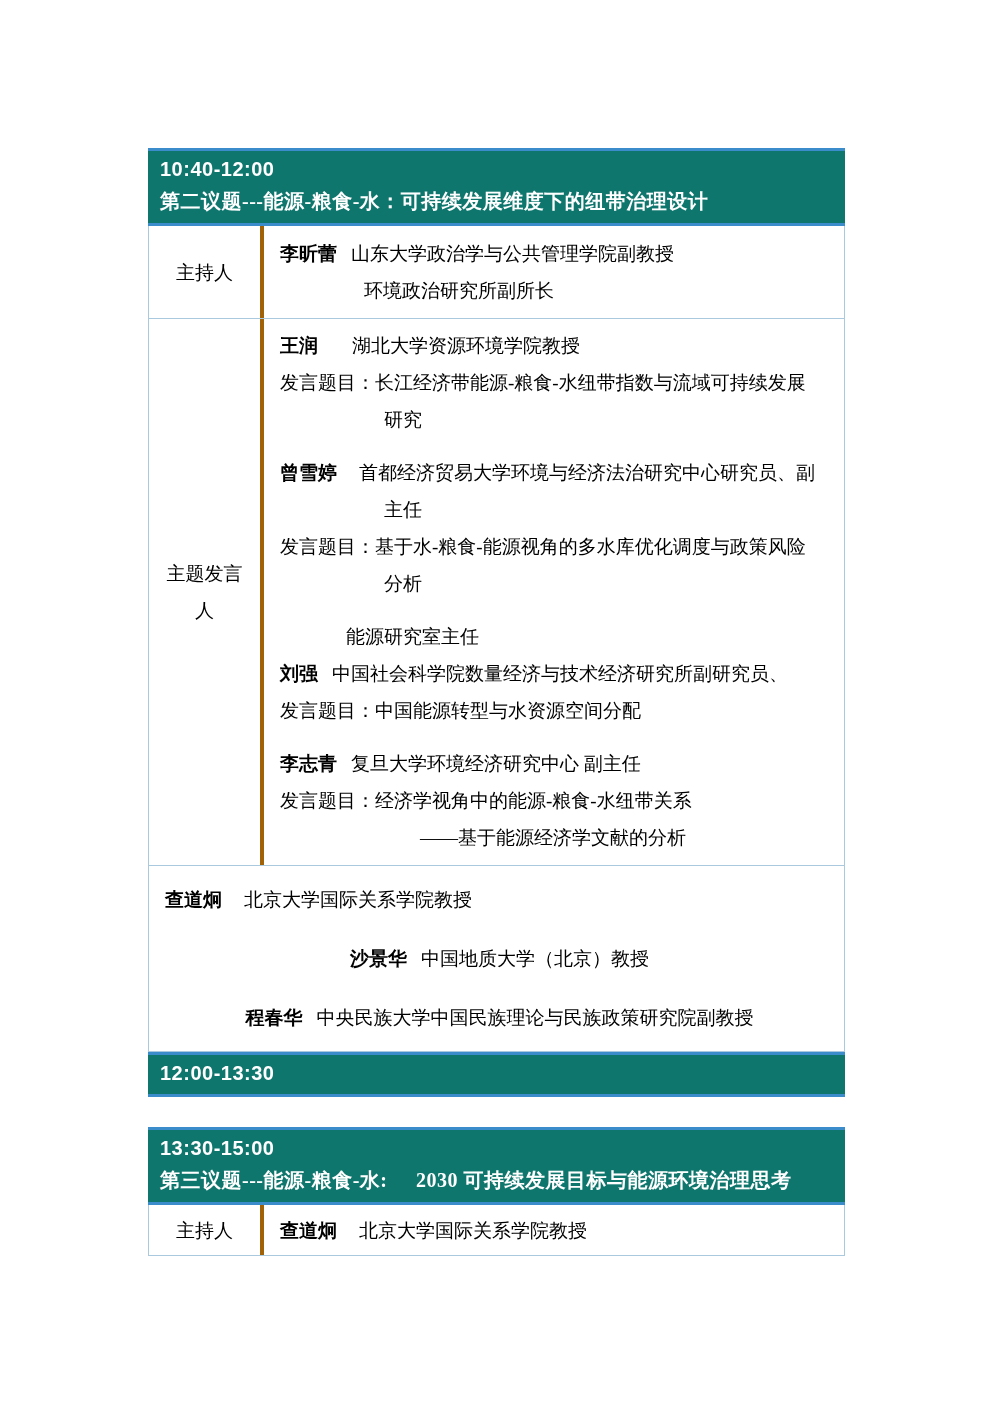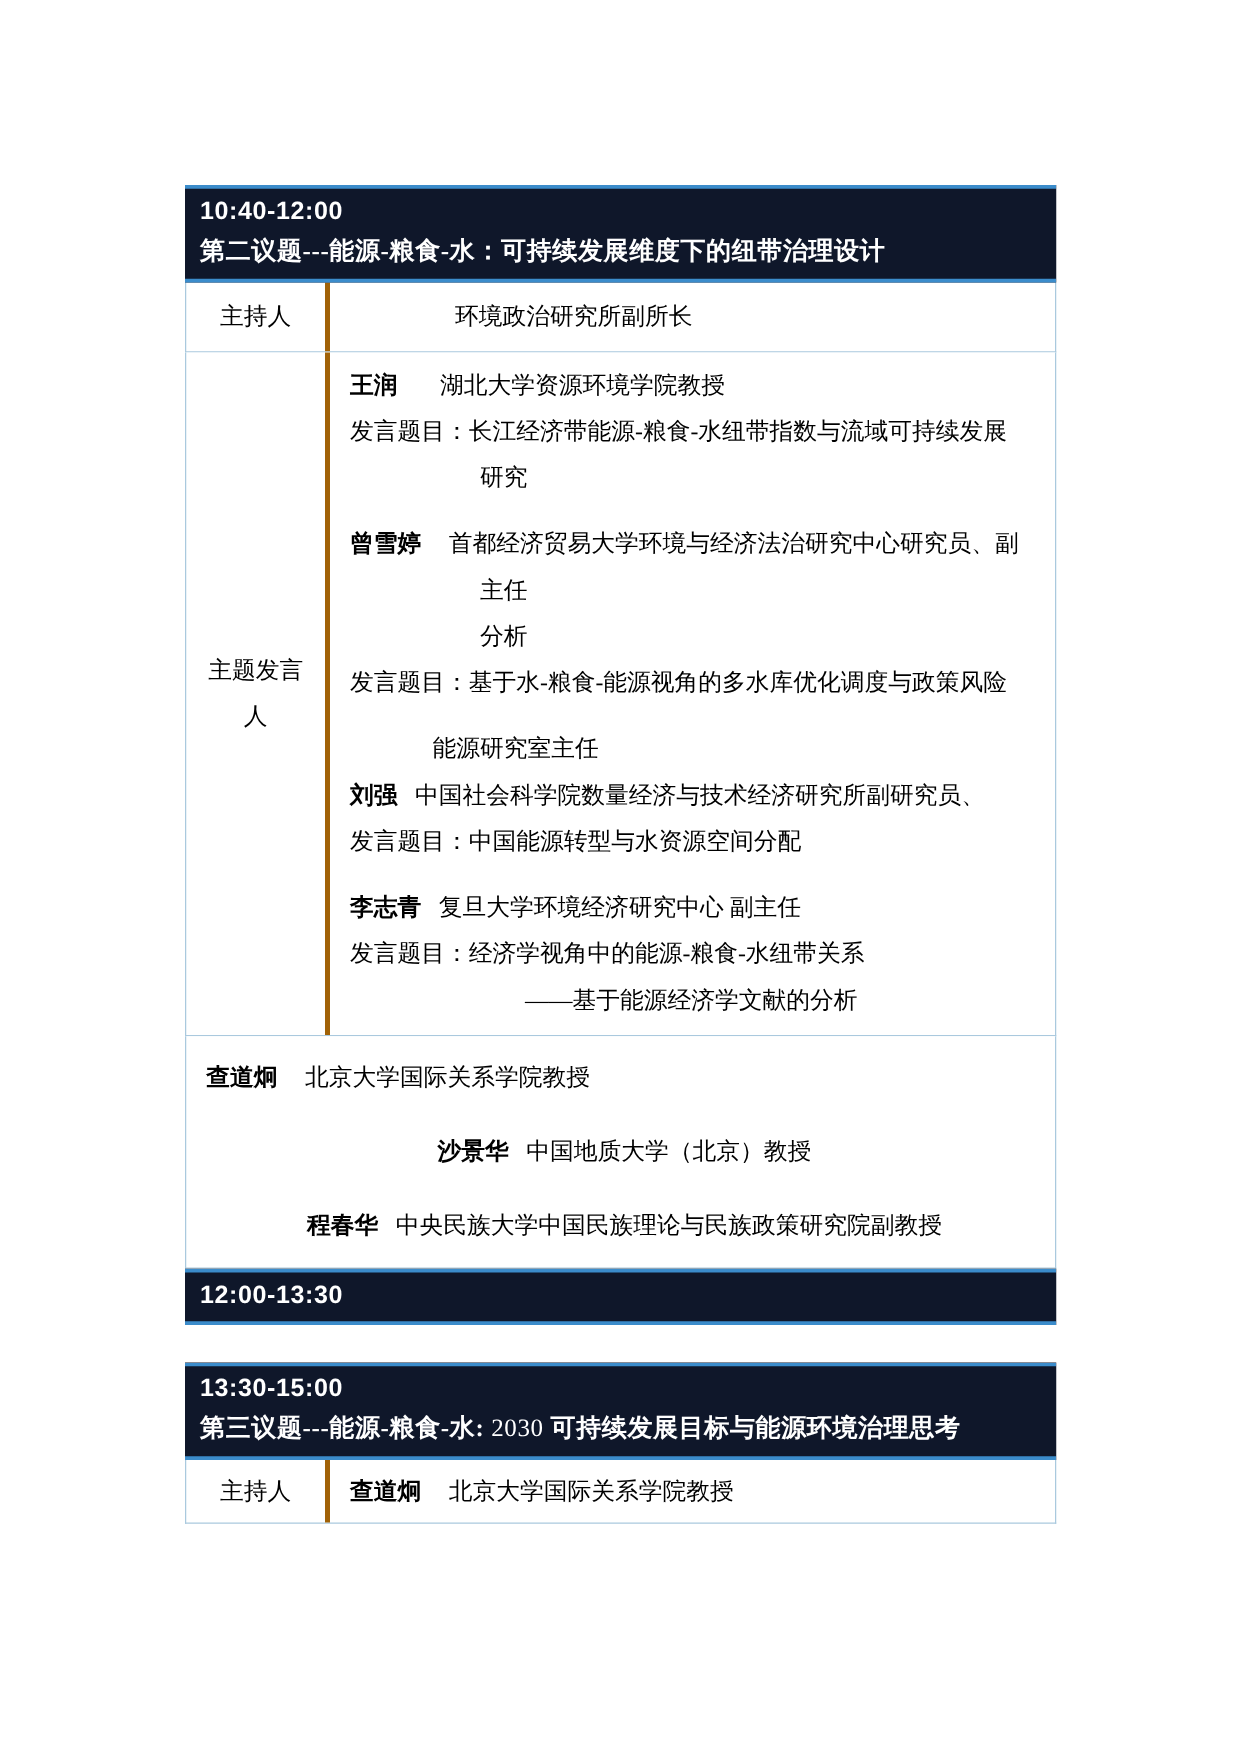--- a/index.html
+++ b/index.html
@@ -16,21 +16,21 @@
     overflow: hidden;
   }
   .doc {
     position: absolute;
     left: 148px;
     top: 148px;
     width: 697px;
   }
   
   .band {
-    background: #0f172a;
+    background: #0f766e;
     color: #ffffff;
     padding: 6px 0 8px;
     position: relative;
     box-shadow: inset 0 3px 0 #3b8ccb, inset 0 -3px 0 #3b8ccb;
   }
   .band-time {
     font-family: "Liberation Sans", "DejaVu Sans", sans-serif;
     font-weight: bold;
     font-size: 20px;
     line-height: 31px;
@@ -43,21 +43,22 @@
     line-height: 33px;
     padding: 0 12px;
     letter-spacing: 0.5px;
   }
   .band-title.normal {
     font-weight: normal;
     letter-spacing: 1px;
   }
   .band-year {
     font-family: "Liberation Serif", "DejaVu Serif", serif;
-    font-weight: normal;
+    font-weight: bold;
+    margin-left: 23px;
   }
   
   .trow {
     display: flex;
     border-left: 1px solid #aac9de;
     border-right: 1px solid #aac9de;
     border-bottom: 1px solid #aac9de;
     background: #ffffff;
     box-sizing: border-box;
   }
@@ -106,39 +107,40 @@
 <div class="doc">
 
   <div class="band">
     <div class="band-time">10:40-12:00</div>
     <div class="band-title">第二议题---能源-粮食-水：可持续发展维度下的纽带治理设计</div>
   </div>
 
   <div class="trow host-row">
     <div class="tlabel">主持人</div>
     <div class="tcontent">
+      <div class="line"><span class="name">李昕蕾</span><span>山东大学政治学与公共管理学院副教授</span></div>
       <div class="line ind-84">环境政治研究所副所长</div>
     </div>
   </div>
 
   <div class="trow speakers-row">
     <div class="tlabel">主题发言人</div>
     <div class="tcontent">
 
       <div class="speaker">
         <div class="line"><span class="name gap-lg">王润</span><span>湖北大学资源环境学院教授</span></div>
         <div class="line"><span>发言题目：</span><span>长江经济带能源-粮食-水纽带指数与流域可持续发展</span></div>
         <div class="line ind-104">研究</div>
       </div>
 
       <div class="speaker">
         <div class="line"><span class="name gap-md">曾雪婷</span><span>首都经济贸易大学环境与经济法治研究中心研究员、副</span></div>
         <div class="line ind-104">主任</div>
+        <div class="line"><span>发言题目：</span><span>基于水-粮食-能源视角的多水库优化调度与政策风险</span></div>
         <div class="line ind-104">分析</div>
-        <div class="line"><span>发言题目：</span><span>基于水-粮食-能源视角的多水库优化调度与政策风险</span></div>
       </div>
 
       <div class="speaker">
         <div class="line ind-66">能源研究室主任</div>
         <div class="line"><span class="name">刘强</span><span>中国社会科学院数量经济与技术经济研究所副研究员、</span></div>
         <div class="line"><span>发言题目：</span><span>中国能源转型与水资源空间分配</span></div>
       </div>
 
       <div class="speaker">
         <div class="line"><span class="name">李志青</span><span>复旦大学环境经济研究中心 副主任</span></div>

